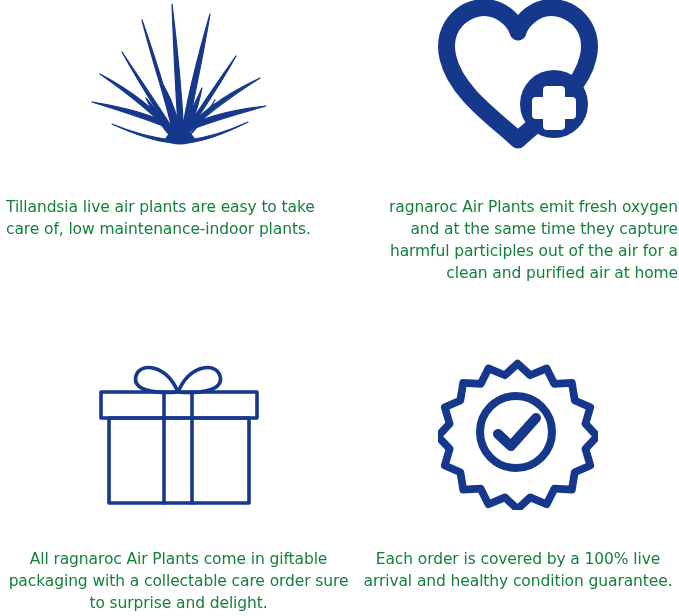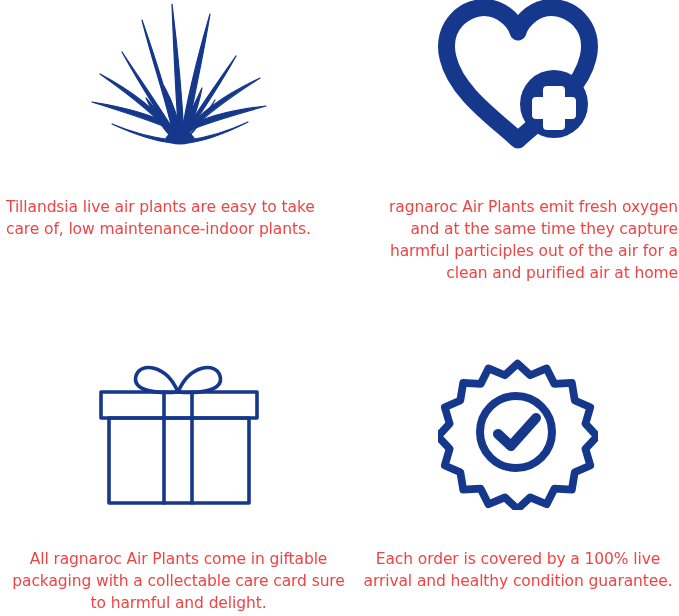--- a/index.html
+++ b/index.html
@@ -30,21 +30,21 @@
   }
   .icon-wrap {
     display: flex;
     align-items: flex-start;
     justify-content: center;
     width: 100%;
   }
   .caption {
     font-size: 15.5px;
     line-height: 22px;
-    color: #ef4444;
+    color: #15803d;
     letter-spacing: -0.1px;
   }
   
   .cell-plant .icon-wrap { height: 196px; }
   .cell-plant .caption {
     text-align: left;
     width: 344px;
     margin-left: 2px;
     align-self: flex-start;
     padding-left: 4px;
@@ -141,21 +141,21 @@
           <rect x="13" y="64" width="140" height="85"></rect>
 
           <line x1="68" y1="38" x2="68" y2="64"></line>
           <line x1="96" y1="38" x2="96" y2="64"></line>
 
           <line x1="68" y1="64" x2="68" y2="149"></line>
           <line x1="96" y1="64" x2="96" y2="149"></line>
         </g>
       </svg>
     </div>
-    <div class="caption">All ragnaroc Air Plants come in giftable packaging with a collectable care card sure to harmful and delight.</div>
+    <div class="caption">All ragnaroc Air Plants come in giftable packaging with a collectable care order sure to surprise and delight.</div>
   </div>
 
   <div class="feature-cell cell-badge">
     <div class="icon-wrap">
       <svg width="160" height="156" viewBox="0 0 160 156" aria-hidden="true">
 
         <path id="rosette" fill="none" stroke="#16388c" stroke-width="8" stroke-linejoin="round" d="M80 8
                  L93 20 L110 13 L118 29 L136 28 L139 46 L155 53 L150 70 L162 83
                  L150 96 L155 113 L139 120 L136 138 L118 137 L110 153 L93 146 L80 158
                  L67 146 L50 153 L42 137 L24 138 L21 120 L5 113 L10 96 L-2 83

